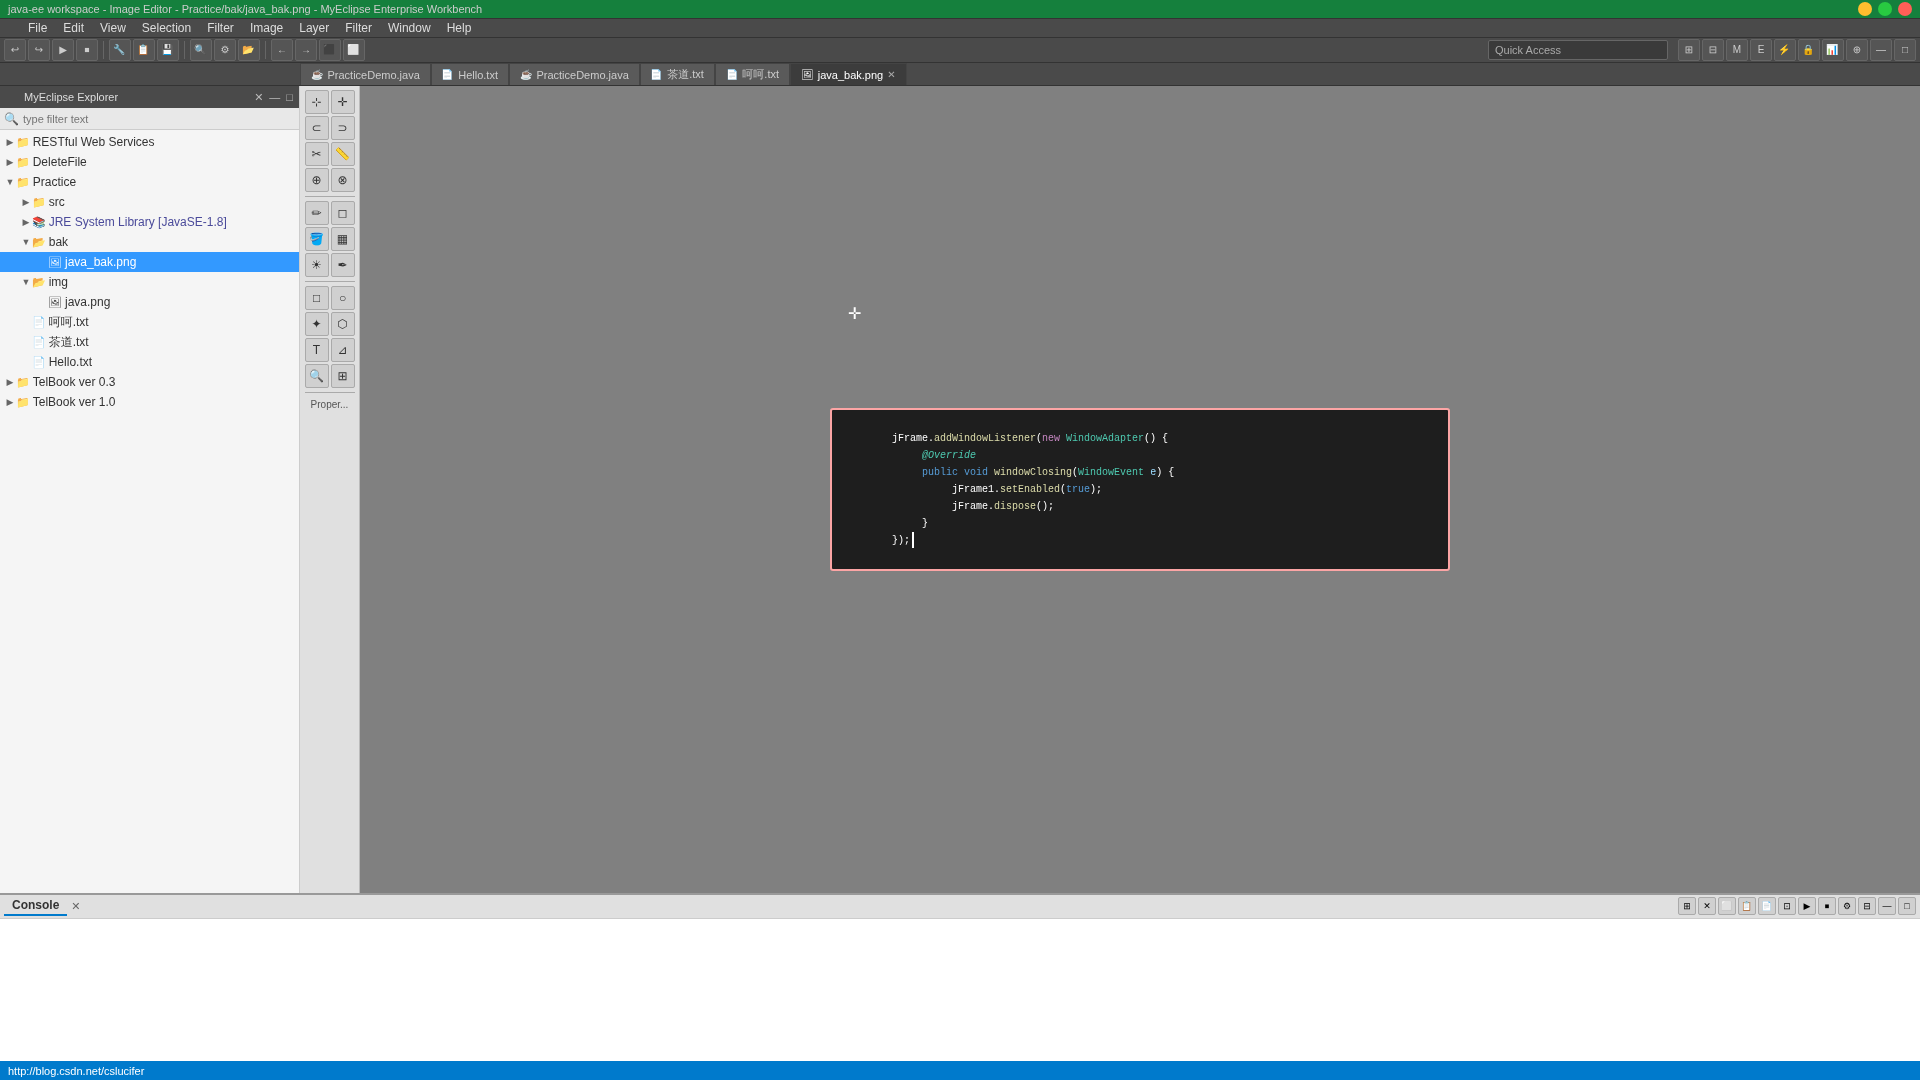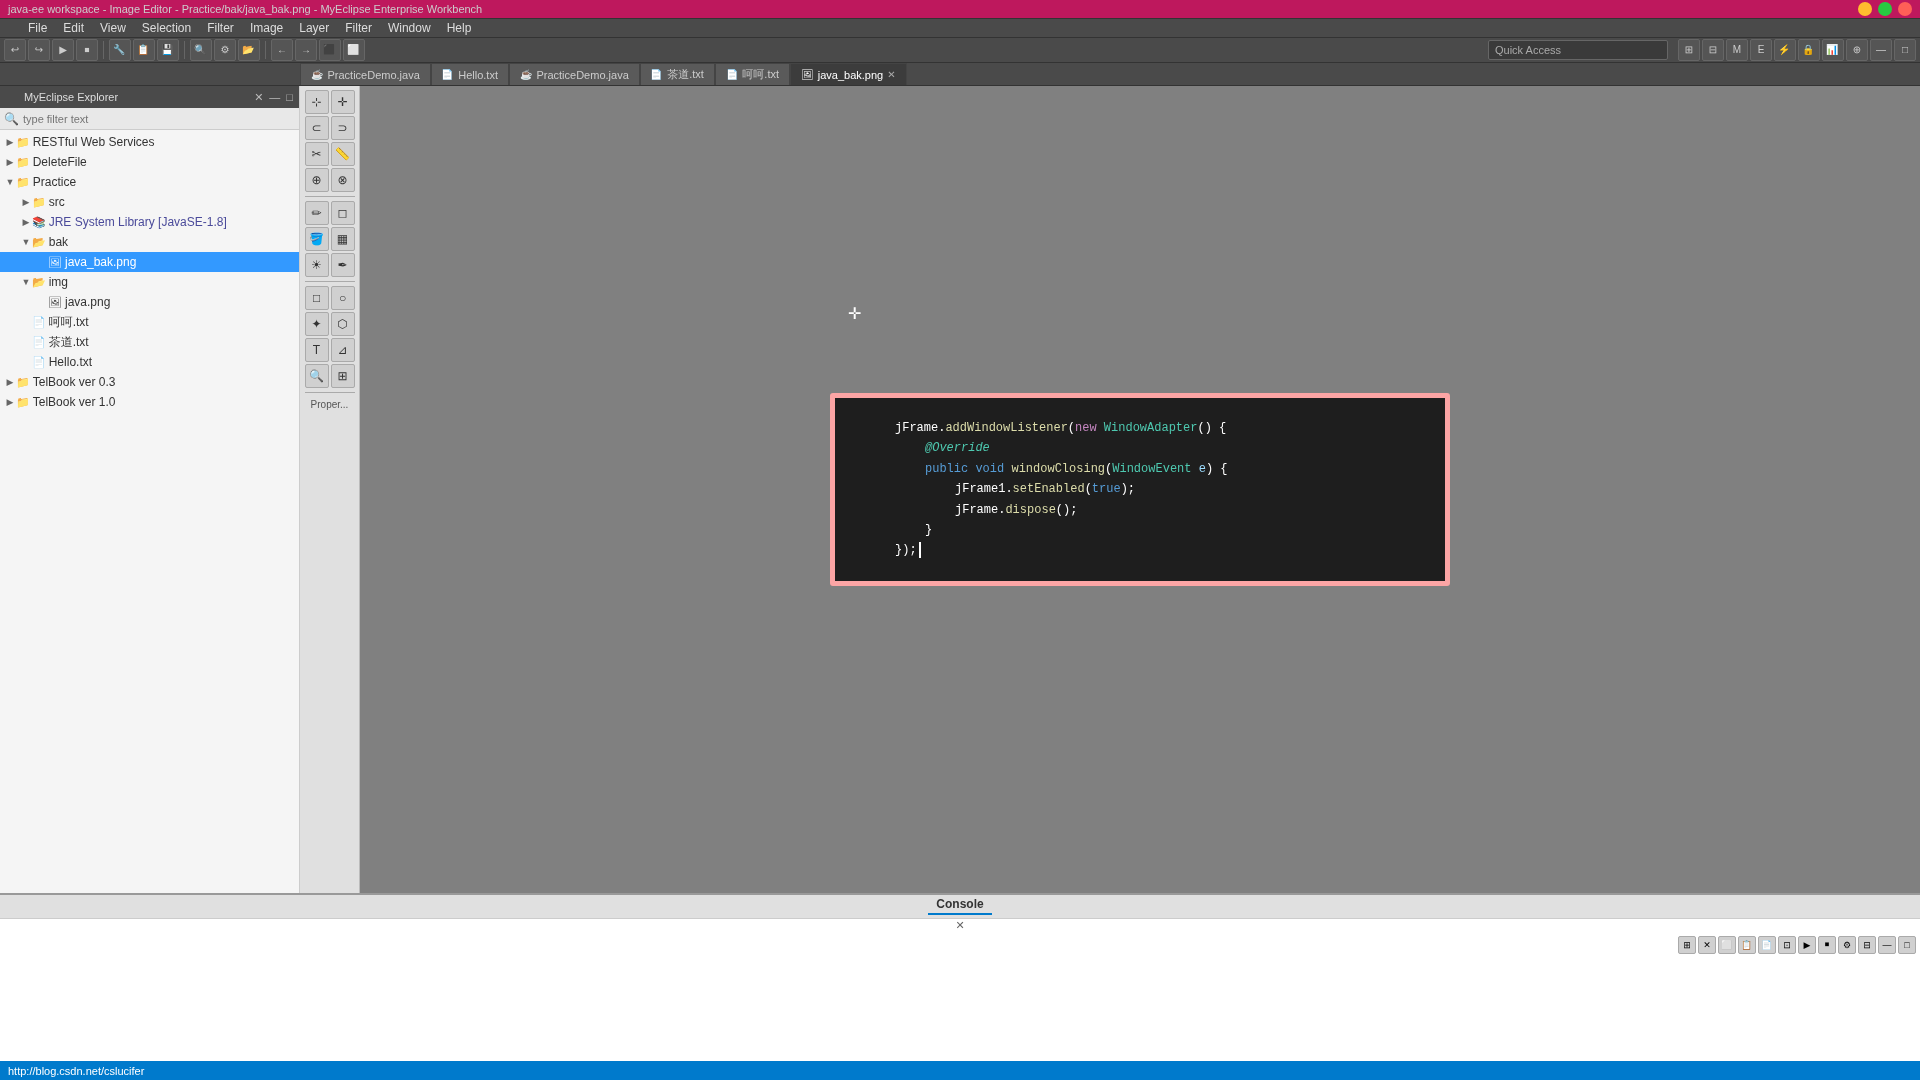--- a/index.html
+++ b/index.html
@@ -1,21 +1,21 @@
 <!DOCTYPE html>
 <html><head>
   <meta charset="utf-8">
   <style>
     * { margin: 0; padding: 0; box-sizing: border-box; }
     body { width: 1920px; height: 1080px; overflow: hidden; font-family: 'Segoe UI', Arial, sans-serif; font-size: 12px; background: #3c3c3c; }
 
     
     #titlebar {
       height: 22px;
-      background: #be185d;
+      background: #15803d;
       display: flex;
       align-items: center;
       padding: 0 8px;
       font-size: 11px;
       color: #ccc;
       border-bottom: 1px solid #333;
     }
     #titlebar .title { flex: 1; }
     #titlebar .window-controls { display: flex; gap: 6px; }
     .win-btn { width: 14px; height: 14px; border-radius: 50%; display: inline-block; }
@@ -215,25 +215,25 @@
       top: 220px;
       left: 490px;
       width: 6px; height: 6px;
       color: #fff;
       font-size: 14px;
     }
 
     
     #code-snippet {
       background: #1e1e1e;
-      border: 5px solid #fca5a5;
+      border: 2px solid #fca5a5;
       padding: 20px 30px;
       border-radius: 3px;
       font-family: 'Courier New', Courier, monospace;
-      font-size: 12px;
+      font-size: 10px;
       line-height: 1.7;
       color: #d4d4d4;
       min-width: 620px;
     }
 
     .code-line { display: block; }
     .code-indent1 { padding-left: 30px; }
     .code-indent2 { padding-left: 60px; }
     .code-indent3 { padding-left: 90px; }
 
@@ -268,21 +268,20 @@
       flex-direction: column;
     }
     #console-header {
       height: 24px;
       background: #e0e0e0;
       border-bottom: 1px solid #ccc;
       display: flex;
       align-items: center;
       padding: 0 4px;
       gap: 4px;
-      flex-direction: column;
     }
     .console-tab {
       font-size: 12px;
       color: #333;
       padding: 2px 8px;
       cursor: pointer;
     }
     .console-tab.active { font-weight: bold; border-bottom: 2px solid #007acc; }
     .console-close { font-size: 11px; color: #666; cursor: pointer; }
     .console-toolbar { margin-left: auto; display: flex; gap: 2px; }

